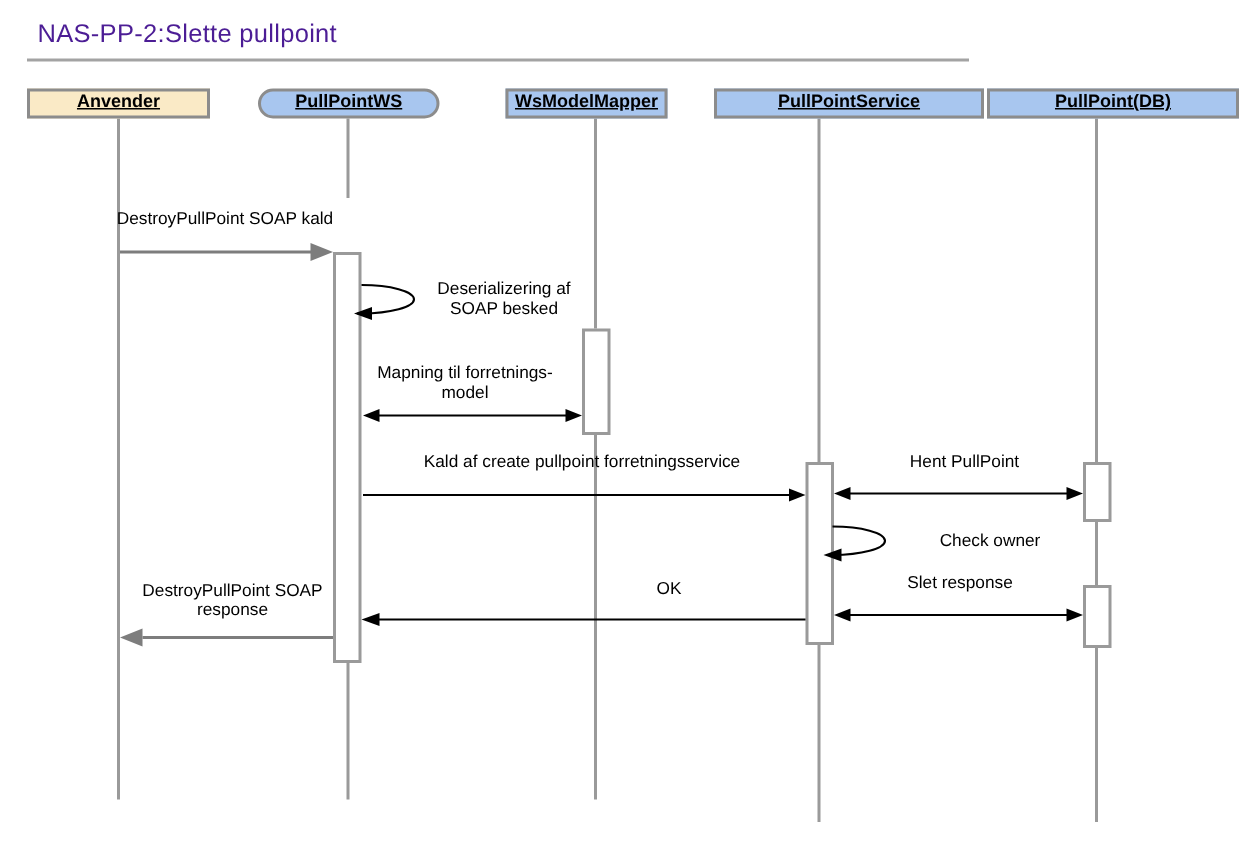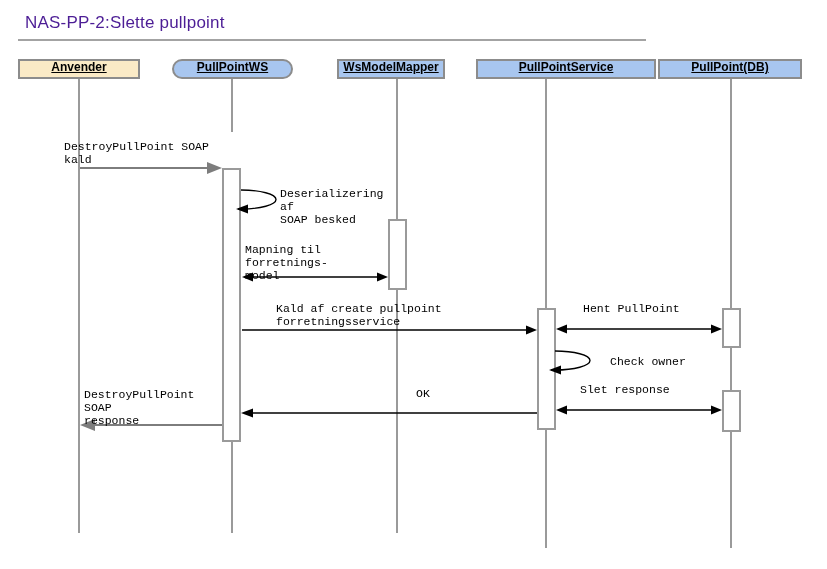--- a/index.html
+++ b/index.html
@@ -19,22 +19,22 @@
   }
   .head span{
     font-size:12px;font-weight:bold;text-decoration:underline;white-space:nowrap;line-height:1;
   }
   .head.actor{background:#FAEAC6;}
   .head.object{background:#A8C6EF;}
   .act{
     position:absolute;box-sizing:border-box;background:#ffffff;border:2px solid #9a9a9a;
   }
   .msg{
-    position:absolute;font-size:11.5px;line-height:13px;
-    white-space:pre-line;color:#000;font-family:Liberation Mono, monospace;
+    position:absolute;font-size:11.5px;line-height:13px;text-align:center;
+    white-space:pre-line;color:#000;
   }
   svg.overlay{position:absolute;left:0;top:0;pointer-events:none;}
 </style>
 </head>
 <body>
 
 <div class="stage">
 
   <div class="title">NAS-PP-2:Slette pullpoint</div>
   <div class="title-rule"></div>
@@ -51,21 +51,21 @@
   </div>
   <div class="head object" style="left:172px;width:121px;border-radius:10px;">
     <span>PullPointWS</span>
   </div>
   <div class="head object" style="left:337px;width:108px;">
     <span>WsModelMapper</span>
   </div>
   <div class="head object" style="left:476px;width:180px;">
     <span>PullPointService</span>
   </div>
-  <div class="head object" style="left:658px;width:144px;">
+  <div class="head object" style="left:658px;width:168px;">
     <span>PullPoint(DB)</span>
   </div>
 
   <div class="act" style="left:222px;top:168px;width:19px;height:274px;"></div>
   <div class="act" style="left:388px;top:219px;width:19px;height:71px;"></div>
   <div class="act" style="left:537px;top:308px;width:19px;height:122px;"></div>
   <div class="act" style="left:722px;top:308px;width:19px;height:40px;"></div>
   <div class="act" style="left:722px;top:390px;width:19px;height:42px;"></div>
 
   <svg class="overlay" width="827" height="569" viewBox="0 0 827 569">

